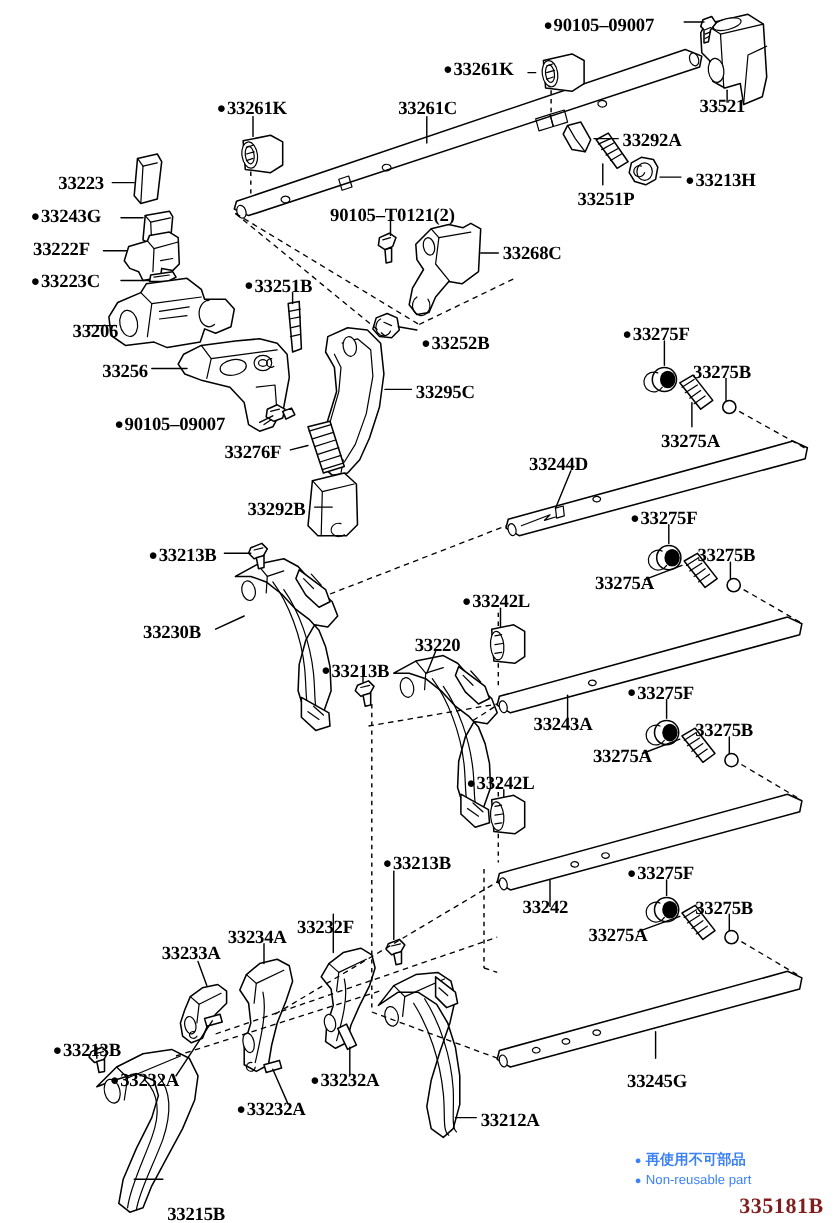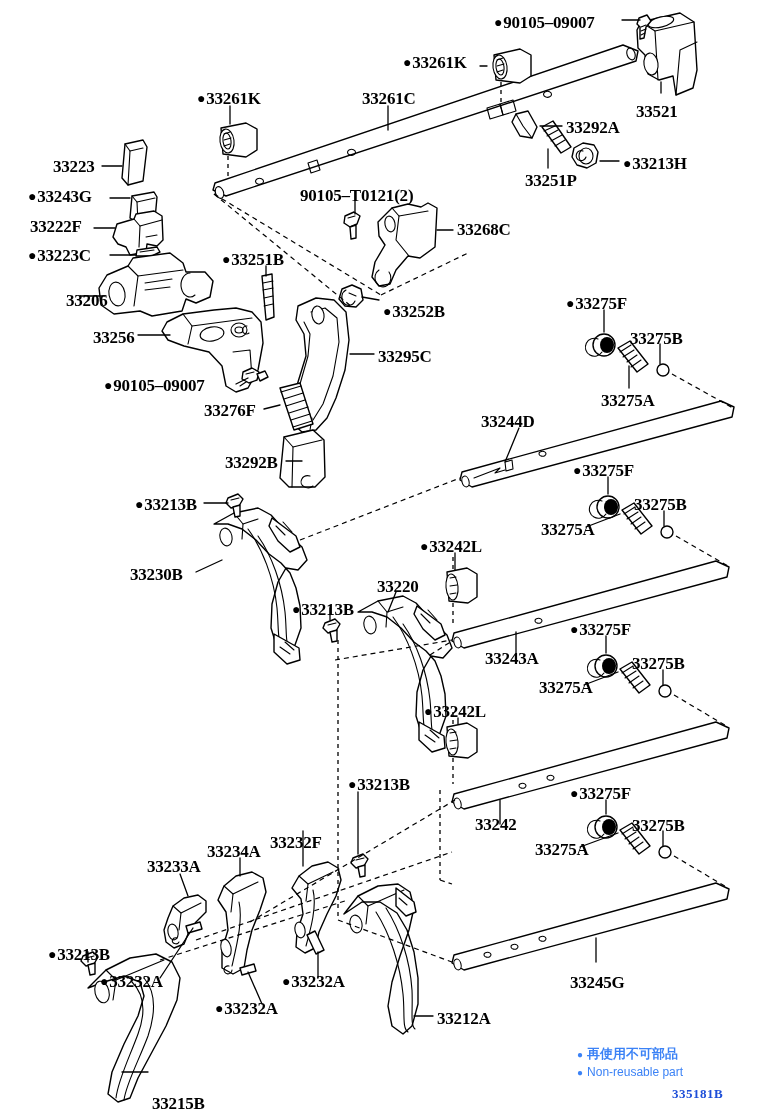--- a/index.html
+++ b/index.html
@@ -51,22 +51,22 @@
     margin-right: 4px;
   }
   .legend-jp {
     font-weight: bold;
     font-size: 13px;
   }
   .diagram-id {
     position: absolute;
     font-family: "Liberation Serif", "DejaVu Serif", serif;
     font-weight: bold;
-    font-size: 13px;
-    color: #1d4ed8;
+    font-size: 20px;
+    color: #7f1d1d;
     letter-spacing: 0.5px;
   }
 </style>
 </head>
 <body>
 
 <div id="page">
 
   <svg id="artwork" viewBox="0 0 760 1112">
     <defs>
@@ -498,21 +498,21 @@
       <path class="lead" d="M262,1004 L248,972"></path>
       <path class="lead" d="M433,1016 L414,1016"></path>
       <path class="lead" d="M148,1072 L122,1072"></path>
     </g>
   </svg>
 
   <div id="labels-layer">
       <div class="lbl dot" style="left: 494px; top: 14px;">90105–09007</div>
       <div class="lbl dot" style="left: 403px; top: 54px;">33261K</div>
       <div class="lbl" style="left: 362px; top: 90px; text-align: right;">33261C</div>
-      <div class="lbl" style="left: 636px; top: 103px;">33521</div>
+      <div class="lbl" style="left: 636px; top: 88px;">33521</div>
       <div class="lbl dot" style="left: 197px; top: 90px;">33261K</div>
       <div class="lbl" style="left: 566px; top: 119px;">33292A</div>
       <div class="lbl dot" style="left: 623px; top: 155px;">33213H</div>
       <div class="lbl" style="left: 525px; top: 172px;">33251P</div>
       <div class="lbl" style="left: 53px; top: 158px;">33223</div>
       <div class="lbl" style="left: 300px; top: 187px;">90105–T0121(2)</div>
       <div class="lbl dot" style="left: 28px; top: 188px;">33243G</div>
       <div class="lbl" style="left: 30px; top: 218px;">33222F</div>
       <div class="lbl" style="left: 457px; top: 221px;">33268C</div>
       <div class="lbl dot" style="left: 28px; top: 247px;">33223C</div>

